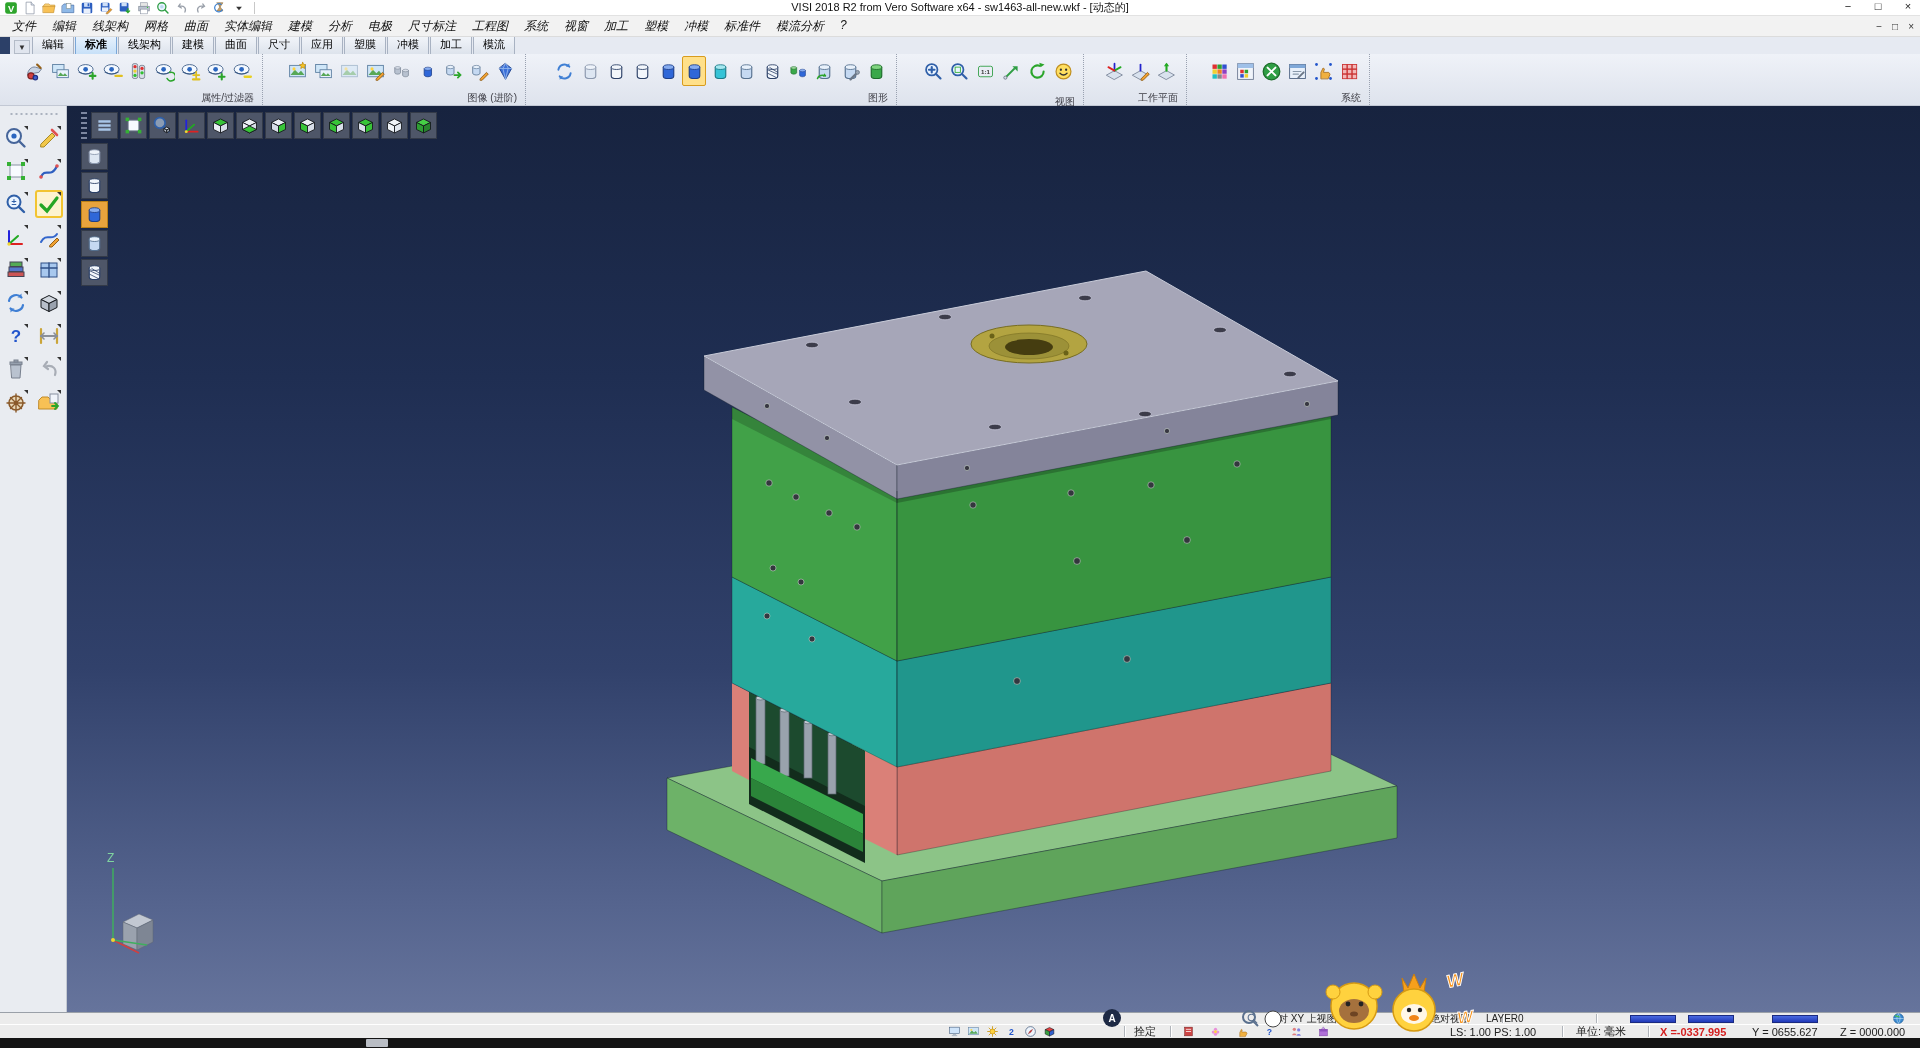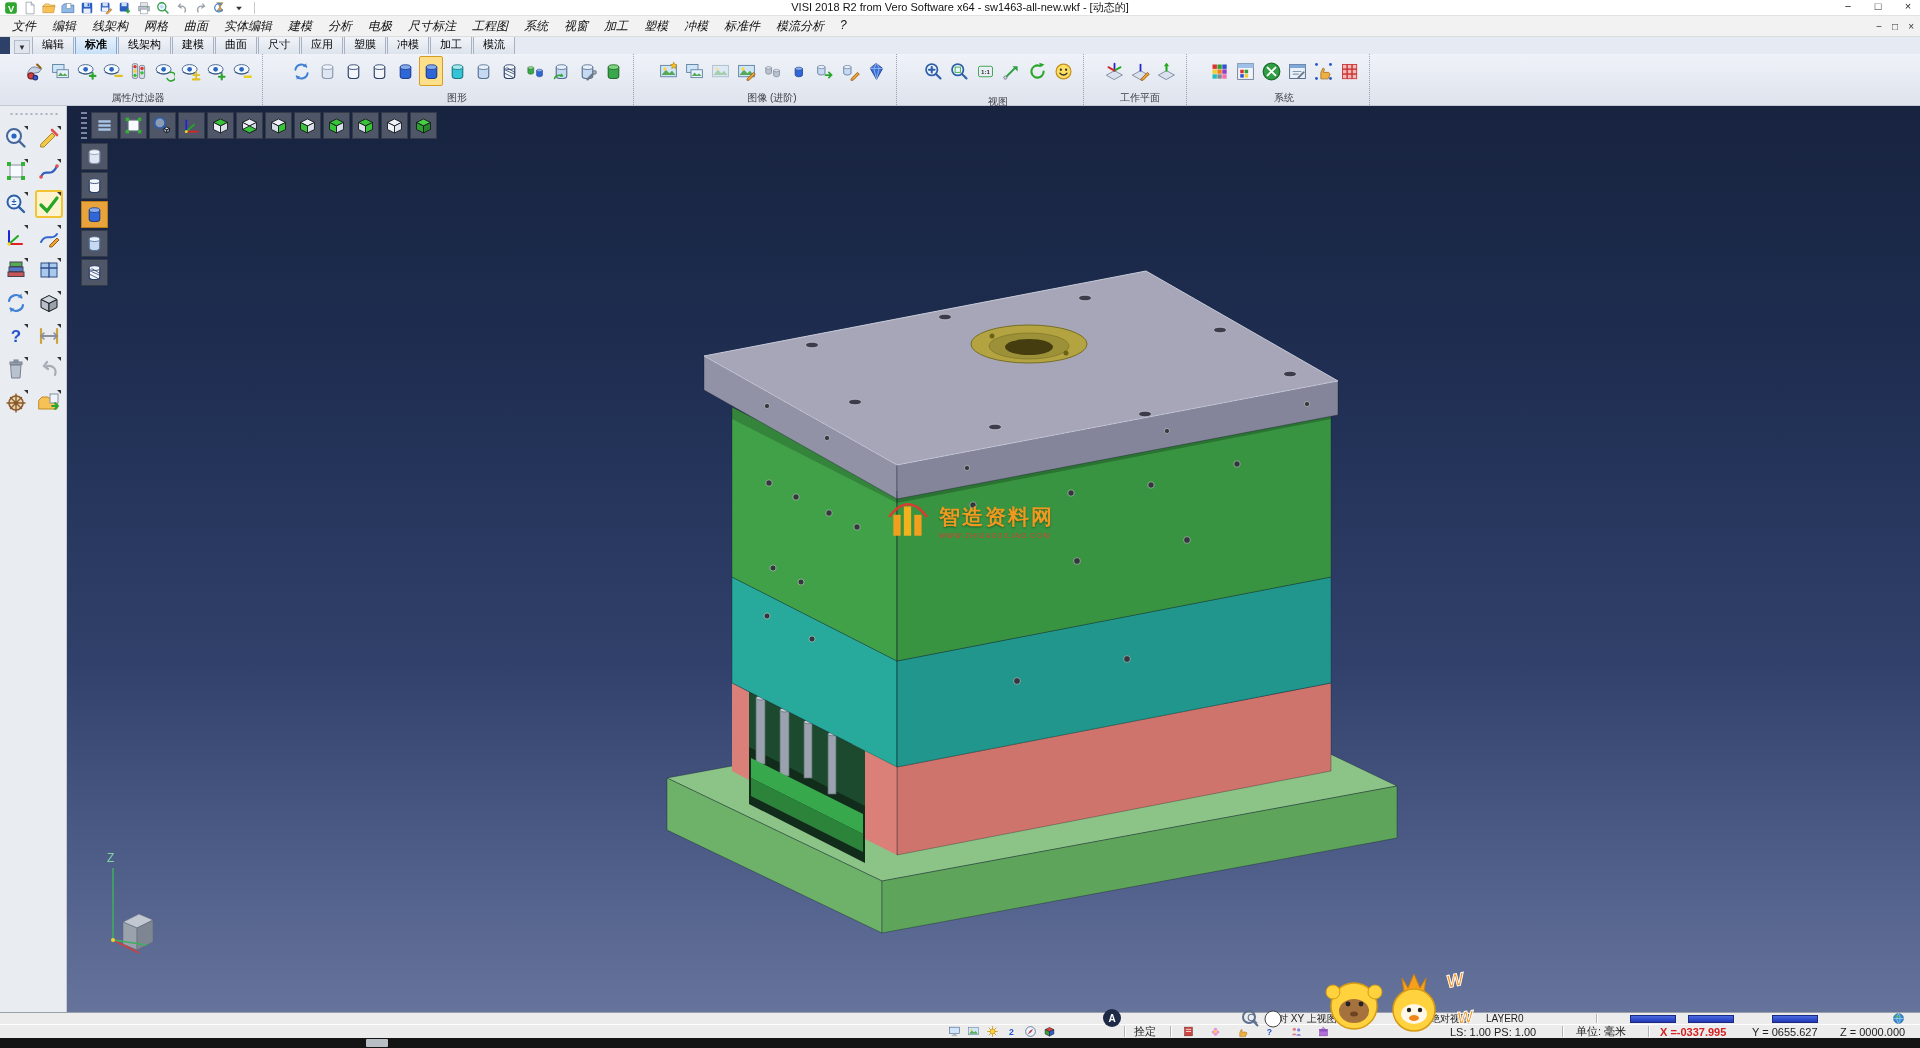--- a/index.html
+++ b/index.html
@@ -19,21 +19,21 @@
   .dock-corner { width:10px; height:17px; background:#2c4068; }
   .tab-dd { width:16px; height:14px; font-size:8px; color:#333; text-align:center; line-height:14px; border:1px solid #b4bcc8; background:#e0e5ee; margin:0 2px 0 4px; }
   .tab { padding:1px 9px 2px; border:1px solid #a8b2c2; border-bottom:none; background:linear-gradient(#f2f5fa,#dde3ec); margin-right:1px; border-radius:2px 2px 0 0; white-space:nowrap; }
   .tab.active { background:linear-gradient(#e8f2fd,#c7e0f8); border-color:#7aa7d8; font-weight:bold; }
   .ribbon { height:52px; background:linear-gradient(#eff2f8,#dee3ed); display:flex; align-items:stretch; border-bottom:1px solid #c2c8d4; }
   .rgroup { display:flex; flex-direction:column; justify-content:space-between; border-right:1px dotted #99a1b0; padding:2px 8px 1px; }
   .gicons { display:flex; gap:2px; align-items:center; }
   .rbtn { width:24px; height:30px; display:flex; align-items:center; justify-content:center; border:1px solid transparent; border-radius:2px; }
   .rbtn svg { width:21px; height:21px; }
   .rbtn.sel { background:#ffe08a; border-color:#d89c1e; }
-  .glabel { text-align:center; font-size:10px; color:#3c3c44; height:13px; line-height:13px; white-space:nowrap; }
+  .glabel { text-align:right; font-size:10px; color:#3c3c44; height:13px; line-height:13px; white-space:nowrap; }
   .main { display:flex; height:906px; }
   .lefttb { width:67px; background:#e9ecf1; border-right:1px solid #c4c9d2; padding-top:4px; }
   .grip { height:8px; margin:0 8px 6px; background:repeating-linear-gradient(90deg,#aab2bf 0 2px,transparent 2px 5px); background-size:5px 2px; background-position:center; background-repeat:repeat-x; }
   .ltb-grid { display:grid; grid-template-columns:29px 29px; justify-content:center; gap:5px 4px; }
   .ltb-btn { width:28px; height:28px; position:relative; display:flex; align-items:center; justify-content:center; border:2px solid transparent; border-radius:3px; }
   .ltb-btn svg { width:24px; height:24px; }
   .ltb-btn.sel { border-color:#f2c431; background:#fdf3cf; }
   .ltb-btn .fly { position:absolute; top:0; right:0; width:0; height:0; border-left:4px solid transparent; border-top:4px solid #333; }
   .viewport { position:relative; flex:1; background:linear-gradient(180deg,#17233f 0%,#1f2e52 30%,#31416b 62%,#55648e 88%,#66749c 100%); overflow:hidden; }
   .scene { position:absolute; inset:0; width:100%; height:100%; }
@@ -280,20 +280,101 @@
           <svg viewBox="0 0 24 24">
             <ellipse cx="11" cy="9.5" rx="8.5" ry="5.4" fill="#f4f9ff" stroke="#3a5a86"></ellipse>
             <circle cx="11" cy="9.5" r="2.7" fill="#2a66c0"></circle>
             <path d="M3.5 12.5 Q11 17 18.5 12.5" fill="none" stroke="#3a5a86" stroke-width="1.2" stroke-linecap="round"></path>
             <path d="M14.4 18h7.2" fill="none" stroke="#e8d020" stroke-width="2.6" stroke-linecap="round"></path>
           </svg>
         </div>
       </div>
       <div class="glabel">属性/过滤器</div>
     </div>
+    <div class="rgroup" style="margin-left: 14px;">
+      <div class="gicons">
+        <div class="rbtn">
+          <svg viewBox="0 0 24 24">
+            <rect x="3" y="5" width="18" height="13" fill="#cfe6f8" stroke="#5a7da0"></rect>
+            <path d="M4 16l5-6 4 4 3-3 4 5z" fill="#57a857" stroke-linecap="round"></path>
+            <circle cx="8" cy="9" r="1.8" fill="#ffd23e"></circle>
+            <path d="M18 1.5l1.1 2.4 2.6.3-1.9 1.8.5 2.6-2.3-1.3-2.3 1.3.5-2.6-1.9-1.8 2.6-.3z" fill="#f7c322" stroke="#b88a10" stroke-width="0.8" stroke-linecap="round"></path>
+          </svg>
+        </div>
+        <div class="rbtn">
+          <svg viewBox="0 0 24 24">
+            <rect x="3" y="4" width="13" height="9" fill="#cfe6f8" stroke="#5a7da0"></rect>
+            <rect x="8" y="10" width="13" height="9" fill="#e8f2fc" stroke="#5a7da0"></rect>
+            <path d="M9 17l3-4 3 3 2-2 3 3z" fill="#57a857" stroke-linecap="round"></path>
+          </svg>
+        </div>
+        <div class="rbtn">
+          <svg viewBox="0 0 24 24">
+            <g opacity=".45">
+              <rect x="3" y="5" width="18" height="13" fill="#cfe6f8" stroke="#5a7da0"></rect>
+              <path d="M4 16l5-6 4 4 3-3 4 5z" fill="#57a857" stroke-linecap="round"></path>
+              <circle cx="8" cy="9" r="1.8" fill="#ffd23e"></circle>
+            </g>
+          </svg>
+        </div>
+        <div class="rbtn">
+          <svg viewBox="0 0 24 24">
+            <rect x="3" y="5" width="18" height="13" fill="#cfe6f8" stroke="#5a7da0"></rect>
+            <path d="M4 16l5-6 4 4 3-3 4 5z" fill="#57a857" stroke-linecap="round"></path>
+            <circle cx="8" cy="9" r="1.8" fill="#ffd23e"></circle>
+            <path d="M13 20l7-7 2 2-7 7h-2z" fill="#f0a030" stroke="#946018" stroke-width="1" stroke-linecap="round"></path>
+          </svg>
+        </div>
+        <div class="rbtn">
+          <svg viewBox="0 0 24 24">
+            <g transform="translate(1,4) scale(.55)">
+              <path d="M6 7v10c0 1.7 2.7 3 6 3s6-1.3 6-3V7" fill="#b8c2d0" stroke="#6a7686" stroke-width="1.3" stroke-linecap="round"></path>
+              <ellipse cx="12" cy="7" rx="6" ry="2.7" fill="#d8dee8" stroke="#6a7686"></ellipse>
+            </g>
+            <g transform="translate(10,7) scale(.55)">
+              <path d="M6 7v10c0 1.7 2.7 3 6 3s6-1.3 6-3V7" fill="#b8c2d0" stroke="#6a7686" stroke-width="1.3" stroke-linecap="round"></path>
+              <ellipse cx="12" cy="7" rx="6" ry="2.7" fill="#d8dee8" stroke="#6a7686"></ellipse>
+            </g>
+          </svg>
+        </div>
+        <div class="rbtn">
+          <svg viewBox="0 0 24 24">
+            <g transform="translate(4,4) scale(.7)">
+              <path d="M6 7v10c0 1.7 2.7 3 6 3s6-1.3 6-3V7" fill="#2f67d8" stroke="#1d3f8a" stroke-width="1.3" stroke-linecap="round"></path>
+              <ellipse cx="12" cy="7" rx="6" ry="2.7" fill="#85abef" stroke="#1d3f8a"></ellipse>
+            </g>
+          </svg>
+        </div>
+        <div class="rbtn">
+          <svg viewBox="0 0 24 24">
+            <g transform="translate(0,2) scale(.7)">
+              <path d="M6 7v10c0 1.7 2.7 3 6 3s6-1.3 6-3V7" fill="#c5d9f2" stroke="#55708f" stroke-width="1.3" stroke-linecap="round"></path>
+              <ellipse cx="12" cy="7" rx="6" ry="2.7" fill="#e8f1fb" stroke="#55708f"></ellipse>
+            </g>
+            <path d="M13 16h7M17 13l3 3-3 3" fill="none" stroke="#2ba52b" stroke-width="2" stroke-linecap="round"></path>
+          </svg>
+        </div>
+        <div class="rbtn">
+          <svg viewBox="0 0 24 24">
+            <g transform="translate(0,2) scale(.7)">
+              <path d="M6 7v10c0 1.7 2.7 3 6 3s6-1.3 6-3V7" fill="#c5d9f2" stroke="#55708f" stroke-width="1.3" stroke-linecap="round"></path>
+              <ellipse cx="12" cy="7" rx="6" ry="2.7" fill="#e8f1fb" stroke="#55708f"></ellipse>
+            </g>
+            <path d="M13 20l7-7 2 2-7 7h-2z" fill="#f0a030" stroke="#946018" stroke-width="1" stroke-linecap="round"></path>
+          </svg>
+        </div>
+        <div class="rbtn">
+          <svg viewBox="0 0 24 24">
+            <path d="M12 3l7 5.5-7 12.5-7-12.5z" fill="#3a6fd8" stroke="#1d3f8a" stroke-width="1" stroke-linecap="round"></path>
+            <path d="M5 8.5h14M12 3l-3 5.5 3 12.5 3-12.5z" fill="none" stroke="#9fc0f0" stroke-width="0.9" stroke-linecap="round"></path>
+          </svg>
+        </div>
+      </div>
+      <div class="glabel">图像 (进阶)</div>
+    </div>
     <div class="rgroup" style="margin-left: 18px;">
       <div class="gicons">
         <div class="rbtn">
           <svg viewBox="0 0 24 24">
             <path d="M5 10a7.2 7.2 0 0 1 12.5-3.5M19 14a7.2 7.2 0 0 1-12.5 3.5" fill="none" stroke="#3f7fd4" stroke-width="2.2" stroke-linecap="round"></path>
             <path d="M17.5 2.5v4h-4" fill="#3f7fd4" stroke-linecap="round"></path>
             <path d="M6.5 21.5v-4h4" fill="#3f7fd4" stroke-linecap="round"></path>
           </svg>
         </div>
         <div class="rbtn">
@@ -374,101 +455,20 @@
           </svg>
         </div>
         <div class="rbtn">
           <svg viewBox="0 0 24 24">
             <path d="M6 7v10c0 1.7 2.7 3 6 3s6-1.3 6-3V7" fill="#3aa84a" stroke="#1d6c2a" stroke-width="1.3" stroke-linecap="round"></path>
             <ellipse cx="12" cy="7" rx="6" ry="2.7" fill="#7fd47f" stroke="#1d6c2a"></ellipse>
           </svg>
         </div>
       </div>
       <div class="glabel">图形</div>
-    </div>
-    <div class="rgroup" style="margin-left: 14px;">
-      <div class="gicons">
-        <div class="rbtn">
-          <svg viewBox="0 0 24 24">
-            <rect x="3" y="5" width="18" height="13" fill="#cfe6f8" stroke="#5a7da0"></rect>
-            <path d="M4 16l5-6 4 4 3-3 4 5z" fill="#57a857" stroke-linecap="round"></path>
-            <circle cx="8" cy="9" r="1.8" fill="#ffd23e"></circle>
-            <path d="M18 1.5l1.1 2.4 2.6.3-1.9 1.8.5 2.6-2.3-1.3-2.3 1.3.5-2.6-1.9-1.8 2.6-.3z" fill="#f7c322" stroke="#b88a10" stroke-width="0.8" stroke-linecap="round"></path>
-          </svg>
-        </div>
-        <div class="rbtn">
-          <svg viewBox="0 0 24 24">
-            <rect x="3" y="4" width="13" height="9" fill="#cfe6f8" stroke="#5a7da0"></rect>
-            <rect x="8" y="10" width="13" height="9" fill="#e8f2fc" stroke="#5a7da0"></rect>
-            <path d="M9 17l3-4 3 3 2-2 3 3z" fill="#57a857" stroke-linecap="round"></path>
-          </svg>
-        </div>
-        <div class="rbtn">
-          <svg viewBox="0 0 24 24">
-            <g opacity=".45">
-              <rect x="3" y="5" width="18" height="13" fill="#cfe6f8" stroke="#5a7da0"></rect>
-              <path d="M4 16l5-6 4 4 3-3 4 5z" fill="#57a857" stroke-linecap="round"></path>
-              <circle cx="8" cy="9" r="1.8" fill="#ffd23e"></circle>
-            </g>
-          </svg>
-        </div>
-        <div class="rbtn">
-          <svg viewBox="0 0 24 24">
-            <rect x="3" y="5" width="18" height="13" fill="#cfe6f8" stroke="#5a7da0"></rect>
-            <path d="M4 16l5-6 4 4 3-3 4 5z" fill="#57a857" stroke-linecap="round"></path>
-            <circle cx="8" cy="9" r="1.8" fill="#ffd23e"></circle>
-            <path d="M13 20l7-7 2 2-7 7h-2z" fill="#f0a030" stroke="#946018" stroke-width="1" stroke-linecap="round"></path>
-          </svg>
-        </div>
-        <div class="rbtn">
-          <svg viewBox="0 0 24 24">
-            <g transform="translate(1,4) scale(.55)">
-              <path d="M6 7v10c0 1.7 2.7 3 6 3s6-1.3 6-3V7" fill="#b8c2d0" stroke="#6a7686" stroke-width="1.3" stroke-linecap="round"></path>
-              <ellipse cx="12" cy="7" rx="6" ry="2.7" fill="#d8dee8" stroke="#6a7686"></ellipse>
-            </g>
-            <g transform="translate(10,7) scale(.55)">
-              <path d="M6 7v10c0 1.7 2.7 3 6 3s6-1.3 6-3V7" fill="#b8c2d0" stroke="#6a7686" stroke-width="1.3" stroke-linecap="round"></path>
-              <ellipse cx="12" cy="7" rx="6" ry="2.7" fill="#d8dee8" stroke="#6a7686"></ellipse>
-            </g>
-          </svg>
-        </div>
-        <div class="rbtn">
-          <svg viewBox="0 0 24 24">
-            <g transform="translate(4,4) scale(.7)">
-              <path d="M6 7v10c0 1.7 2.7 3 6 3s6-1.3 6-3V7" fill="#2f67d8" stroke="#1d3f8a" stroke-width="1.3" stroke-linecap="round"></path>
-              <ellipse cx="12" cy="7" rx="6" ry="2.7" fill="#85abef" stroke="#1d3f8a"></ellipse>
-            </g>
-          </svg>
-        </div>
-        <div class="rbtn">
-          <svg viewBox="0 0 24 24">
-            <g transform="translate(0,2) scale(.7)">
-              <path d="M6 7v10c0 1.7 2.7 3 6 3s6-1.3 6-3V7" fill="#c5d9f2" stroke="#55708f" stroke-width="1.3" stroke-linecap="round"></path>
-              <ellipse cx="12" cy="7" rx="6" ry="2.7" fill="#e8f1fb" stroke="#55708f"></ellipse>
-            </g>
-            <path d="M13 16h7M17 13l3 3-3 3" fill="none" stroke="#2ba52b" stroke-width="2" stroke-linecap="round"></path>
-          </svg>
-        </div>
-        <div class="rbtn">
-          <svg viewBox="0 0 24 24">
-            <g transform="translate(0,2) scale(.7)">
-              <path d="M6 7v10c0 1.7 2.7 3 6 3s6-1.3 6-3V7" fill="#c5d9f2" stroke="#55708f" stroke-width="1.3" stroke-linecap="round"></path>
-              <ellipse cx="12" cy="7" rx="6" ry="2.7" fill="#e8f1fb" stroke="#55708f"></ellipse>
-            </g>
-            <path d="M13 20l7-7 2 2-7 7h-2z" fill="#f0a030" stroke="#946018" stroke-width="1" stroke-linecap="round"></path>
-          </svg>
-        </div>
-        <div class="rbtn">
-          <svg viewBox="0 0 24 24">
-            <path d="M12 3l7 5.5-7 12.5-7-12.5z" fill="#3a6fd8" stroke="#1d3f8a" stroke-width="1" stroke-linecap="round"></path>
-            <path d="M5 8.5h14M12 3l-3 5.5 3 12.5 3-12.5z" fill="none" stroke="#9fc0f0" stroke-width="0.9" stroke-linecap="round"></path>
-          </svg>
-        </div>
-      </div>
-      <div class="glabel">图像 (进阶)</div>
     </div>
     <div class="rgroup" style="margin-left: 16px; gap: 9px;">
       <div class="gicons">
         <div class="rbtn">
           <svg viewBox="0 0 24 24">
             <circle cx="10" cy="10" r="6.5" fill="#eaf4ff" stroke="#2f5fa8" stroke-width="2"></circle>
             <path d="M14.8 14.8 20 20" fill="none" stroke="#2f5fa8" stroke-width="2.4" stroke-linecap="round"></path>
             <path d="M6.8 10h6.4M10 6.8v6.4" fill="none" stroke="#2f5fa8" stroke-width="2.4" stroke-linecap="round"></path>
           </svg>
         </div>
@@ -962,34 +962,20 @@
         </div>
         <div class="vbtn">
           <svg viewBox="0 0 24 24">
             <path d="M6 7v10c0 1.7 2.7 3 6 3s6-1.3 6-3V7" fill="#f2f6fb" stroke="#2a3f66" stroke-width="1.3" stroke-linecap="round"></path>
             <ellipse cx="12" cy="7" rx="6" ry="2.7" fill="#f2f6fb" stroke="#2a3f66"></ellipse>
             <path d="M6.5 10l11 5M6.5 14l9 4.5M9 7.5l9 5.5" fill="none" stroke="#2a3f66" stroke-width="0.9" stroke-linecap="round"></path>
           </svg>
         </div>
       </div>
 
-    <div class="watermark">
-      <span class="wm-icon">
-        <svg viewBox="0 0 44 44">
-          <path d="M4 20 Q22 -4 40 20" fill="none" stroke="#e03a2f" stroke-width="2.4"></path>
-          <rect x="8" y="18" width="7" height="20" fill="#f7a01c"></rect>
-          <rect x="18" y="10" width="7" height="28" fill="#f7b31c"></rect>
-          <rect x="28" y="18" width="7" height="20" fill="#f7a01c"></rect>
-        </svg>
-      </span>
-      <span>
-        <div class="wm-title">智造资料网</div>
-        <div class="wm-tag">WWW.ZHIZAOZILIAO.COM</div>
-      </span>
-    </div>
   </div>
 </div>
 
 <div class="sb sb1">
   <div class="cell" style="left:1246px">
       <span class="sicon" id="sic-mag"><svg viewBox="0 0 24 24">
           <circle cx="10" cy="10" r="6" fill="none" stroke="#5a708e" stroke-width="2"></circle>
           <path d="M14 14l6 6" fill="none" stroke="#5a708e" stroke-width="2" stroke-linecap="round"></path>
         </svg></span>
     </div>

